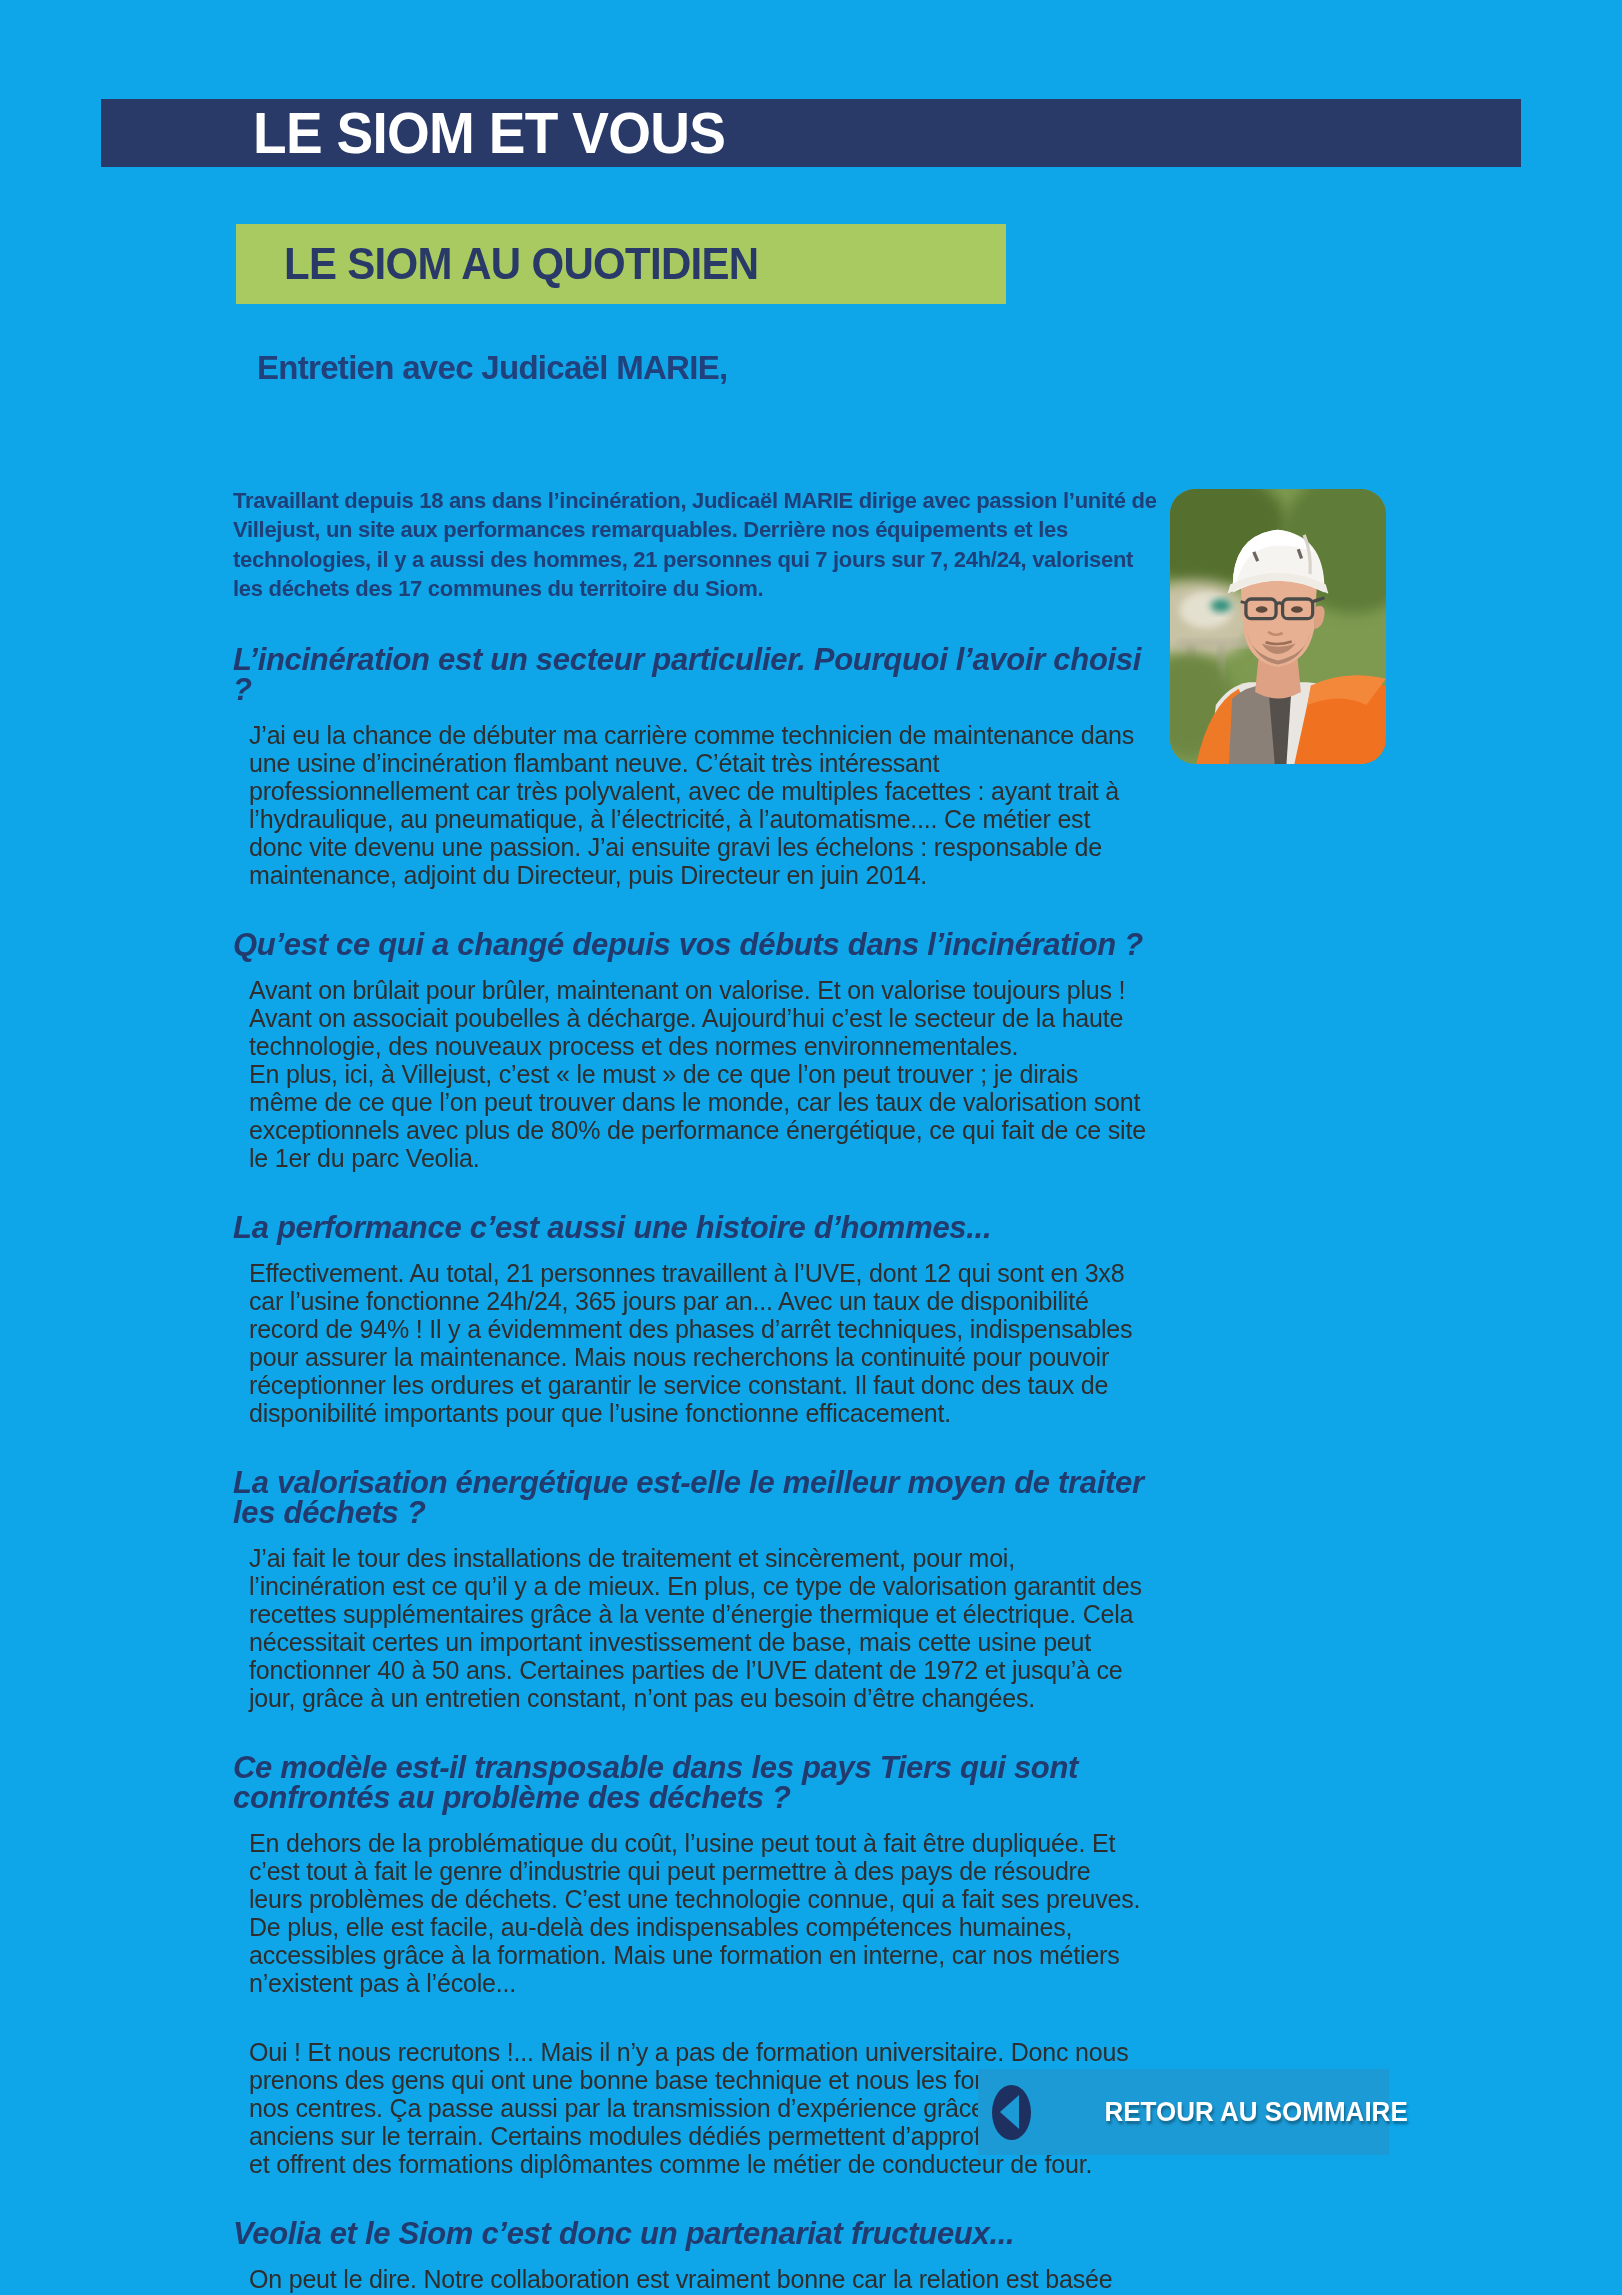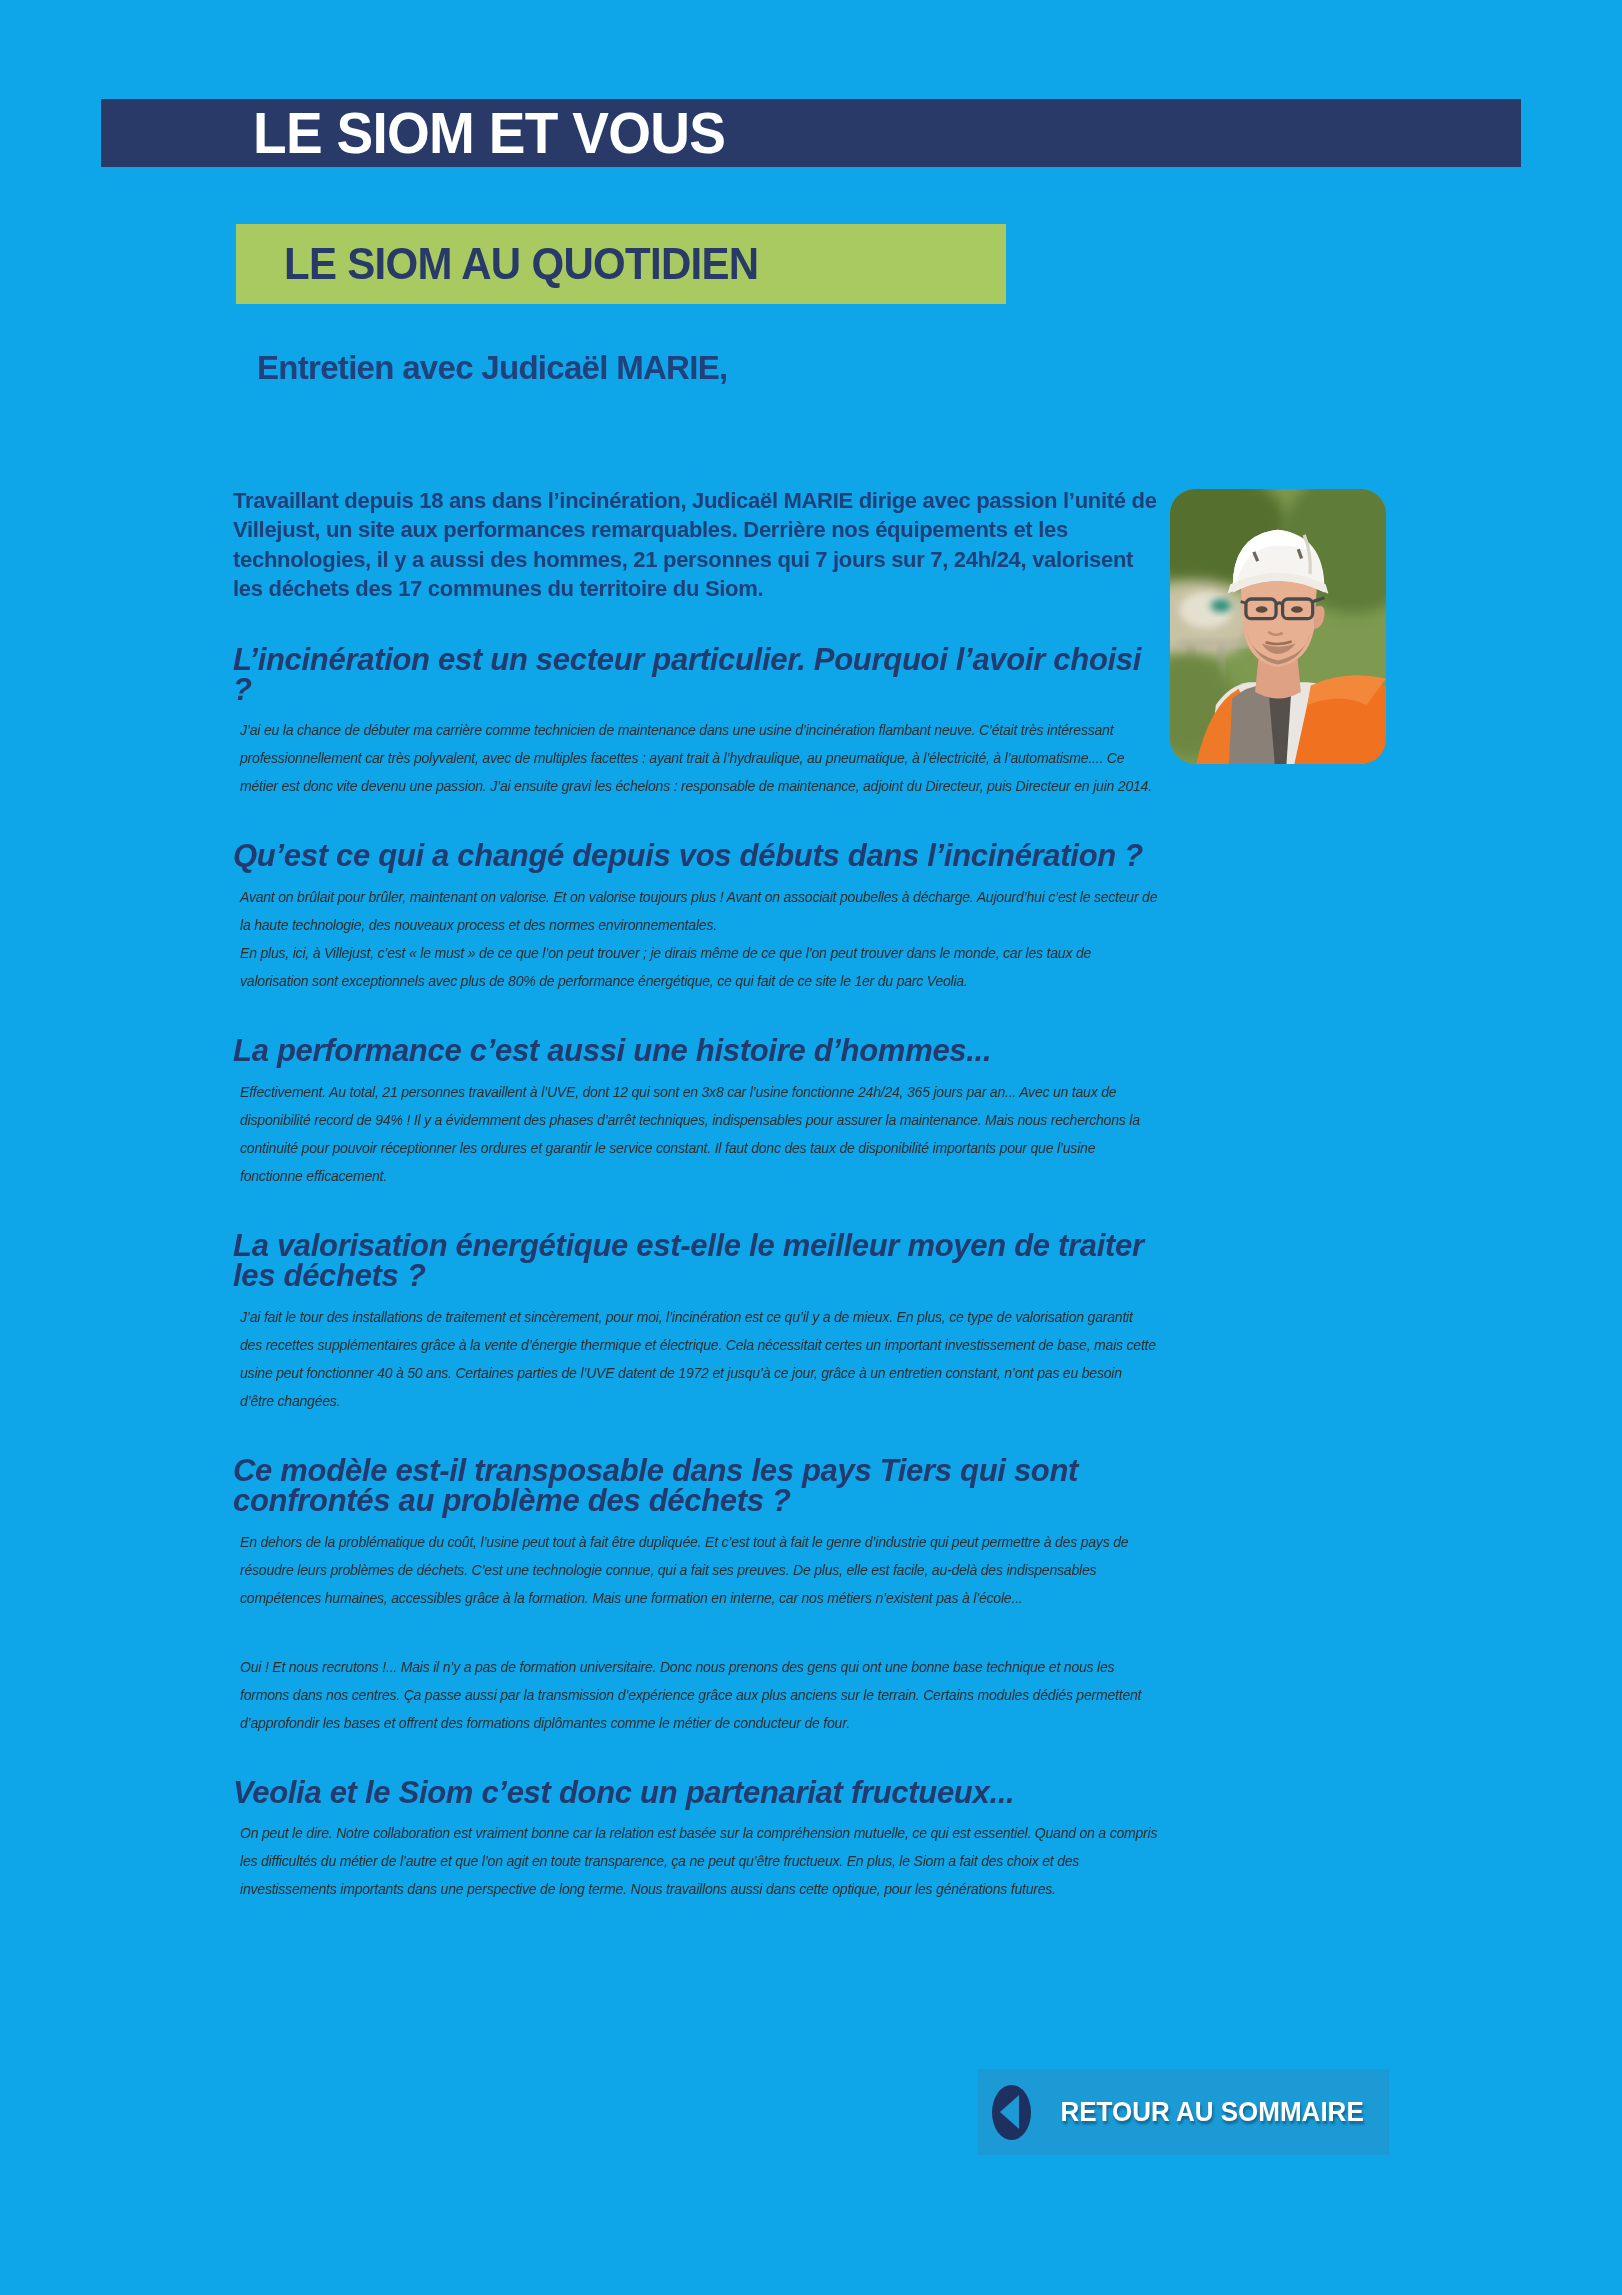--- a/index.html
+++ b/index.html
@@ -40,34 +40,35 @@
   .intro{
     color:#1e3f77;font-weight:700;font-size:22px;line-height:29.4px;
     letter-spacing:-0.3px;margin:0 0 5.2px 0;white-space:pre-line;
   }
   .qa-section{margin-top:41px;}
   .question{
     color:#223a6d;font-size:31px;font-weight:700;font-style:italic;
     letter-spacing:-0.3px;line-height:30px;margin:0 0 11.8px 0;
   }
   .answer{
-    color:#2e2e2e;font-size:14px;font-style:italic;line-height:28px;
-    letter-spacing:-0.2px;margin:7px;white-space:pre-line;
+    color:#2e2e2e;font-size:25px;line-height:28px;
+    letter-spacing:-0.2px;margin:16px;white-space:pre-line;
   }
   
   .photo{
     position:absolute;left:1170px;top:489px;width:216px;height:275px;
     border-radius:25px;overflow:hidden;
   }
   .photo svg{display:block;}
   
   .back-button{
     position:absolute;left:978px;top:2069px;width:411px;height:86px;
     background:#1b9ad6;border:none;display:flex;align-items:center;cursor:pointer;
     padding:0;
+    gap:44px;
   }
   .back-icon{
     width:39px;height:55px;margin-left:14.4px;flex:0 0 auto;
     background:#1e3060;border-radius:50%;
     display:flex;align-items:center;justify-content:center;
   }
   .back-icon .tri{
     width:0;height:0;
     border-top:17px solid transparent;
     border-bottom:17px solid transparent;

